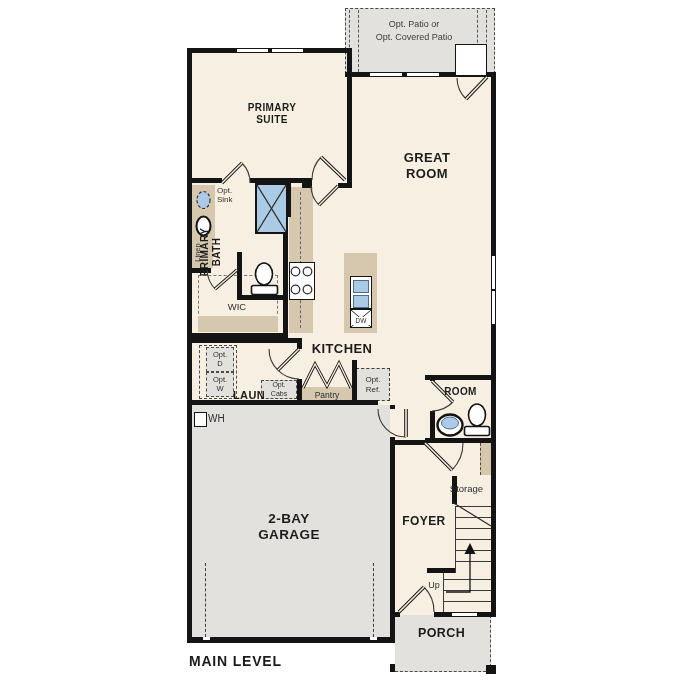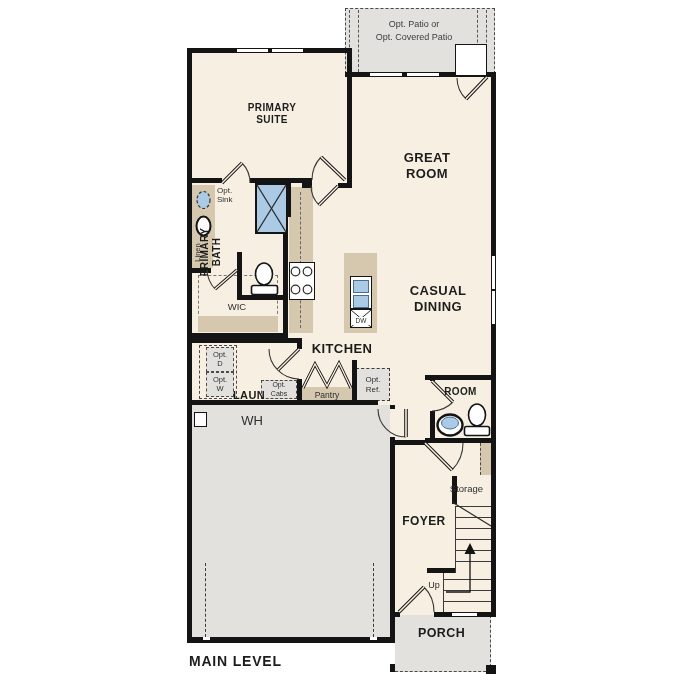--- a/index.html
+++ b/index.html
@@ -209,33 +209,33 @@
         <line x1="399" y1="612" x2="424" y2="587" stroke="#f7efe1" stroke-width="1.6"></line>
     </g>
   </svg>
 
   <div class="slbl" style="left:345px;top:18px;width:138px;font-size:9px;color:#3c3c3c;line-height:1.4;">Opt. Patio or
 Opt. Covered Patio</div>
   <div class="lbl" style="left:222px;top:102px;width:100px;font-size:10px;">PRIMARY
 SUITE</div>
   <div class="lbl" style="left:382px;top:150px;width:90px;font-size:13px;">GREAT
 ROOM</div>
-  <div class="lbl" style="left:393px;top:283px;width:90px;font-size:13px;">CASUAL
-DINING</div>
   <div class="lbl" style="left:297px;top:341px;width:90px;font-size:13px;">KITCHEN</div>
   <div class="lbl rot" style="left:199px;top:292px;width:80px;font-size:10px;">PRIMARY
 BATH</div>
   <div class="slbl" style="left:214px;top:186px;width:30px;font-size:8px;text-align:left;padding-left:3px;">Opt.
 Sink</div>
   <div class="slbl rot" style="left:194px;top:266px;width:27px;font-size:7.5px;">Linen</div>
   <div class="slbl" style="left:212px;top:301px;width:50px;font-size:9.5px;">WIC</div>
   <div class="lbl" style="left:228px;top:357px;width:42px;font-size:11px;margin-top:32px;">LAUN</div>
   <div class="slbl" style="left:302px;top:390px;width:50px;font-size:8.5px;">Pantry</div>
   <div class="slbl" style="left:351px;top:317px;width:20px;font-size:6.5px;background:#fff;">DW</div>
-  <div class="slbl" style="left:208px;top:413px;width:22px;font-size:13px;text-align:right;margin-left:33px;">WH</div>
+  <div class="slbl" style="left:208px;top:413px;width:22px;font-size:10px;text-align:left;">WH</div>
   <div class="lbl" style="left:438px;top:386px;width:45px;font-size:10px;">ROOM</div>
   <div class="slbl" style="left:444px;top:483px;width:45px;font-size:9.5px;">Storage</div>
   <div class="lbl" style="left:399px;top:514px;width:50px;font-size:12px;">FOYER</div>
   <div class="slbl" style="left:424px;top:580px;width:20px;font-size:9px;">Up</div>
+  <div class="lbl" style="left:239px;top:511px;width:100px;font-size:13.5px;">2-BAY
+GARAGE</div>
   <div class="lbl" style="left:409px;top:626px;width:65px;font-size:12.5px;">PORCH</div>
   <div class="lbl" style="left:189px;top:653px;width:120px;font-size:14px;text-align:left;letter-spacing:.8px;">MAIN LEVEL</div>
 
 </div>
 
 </body></html>

